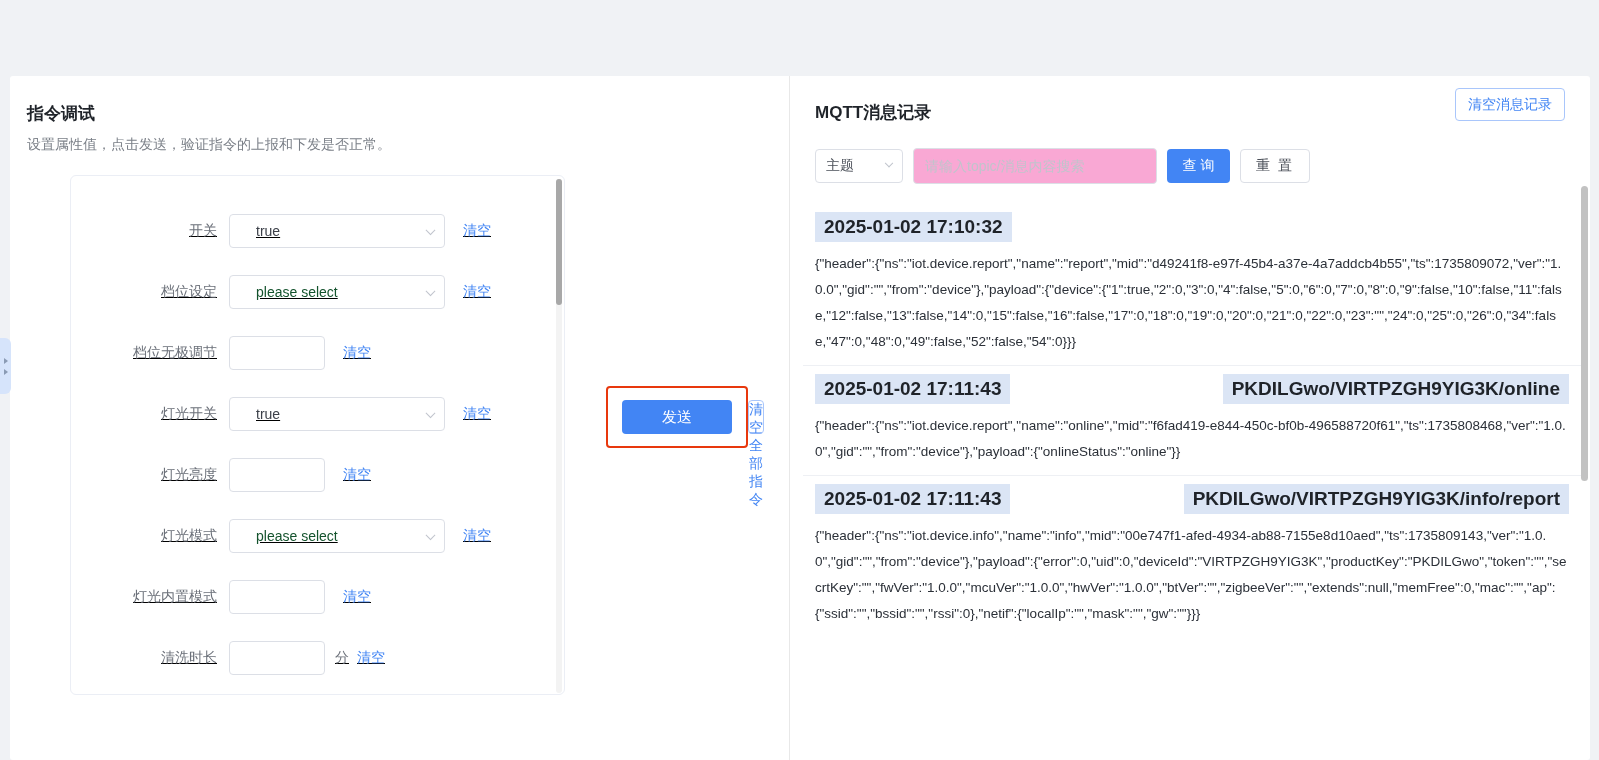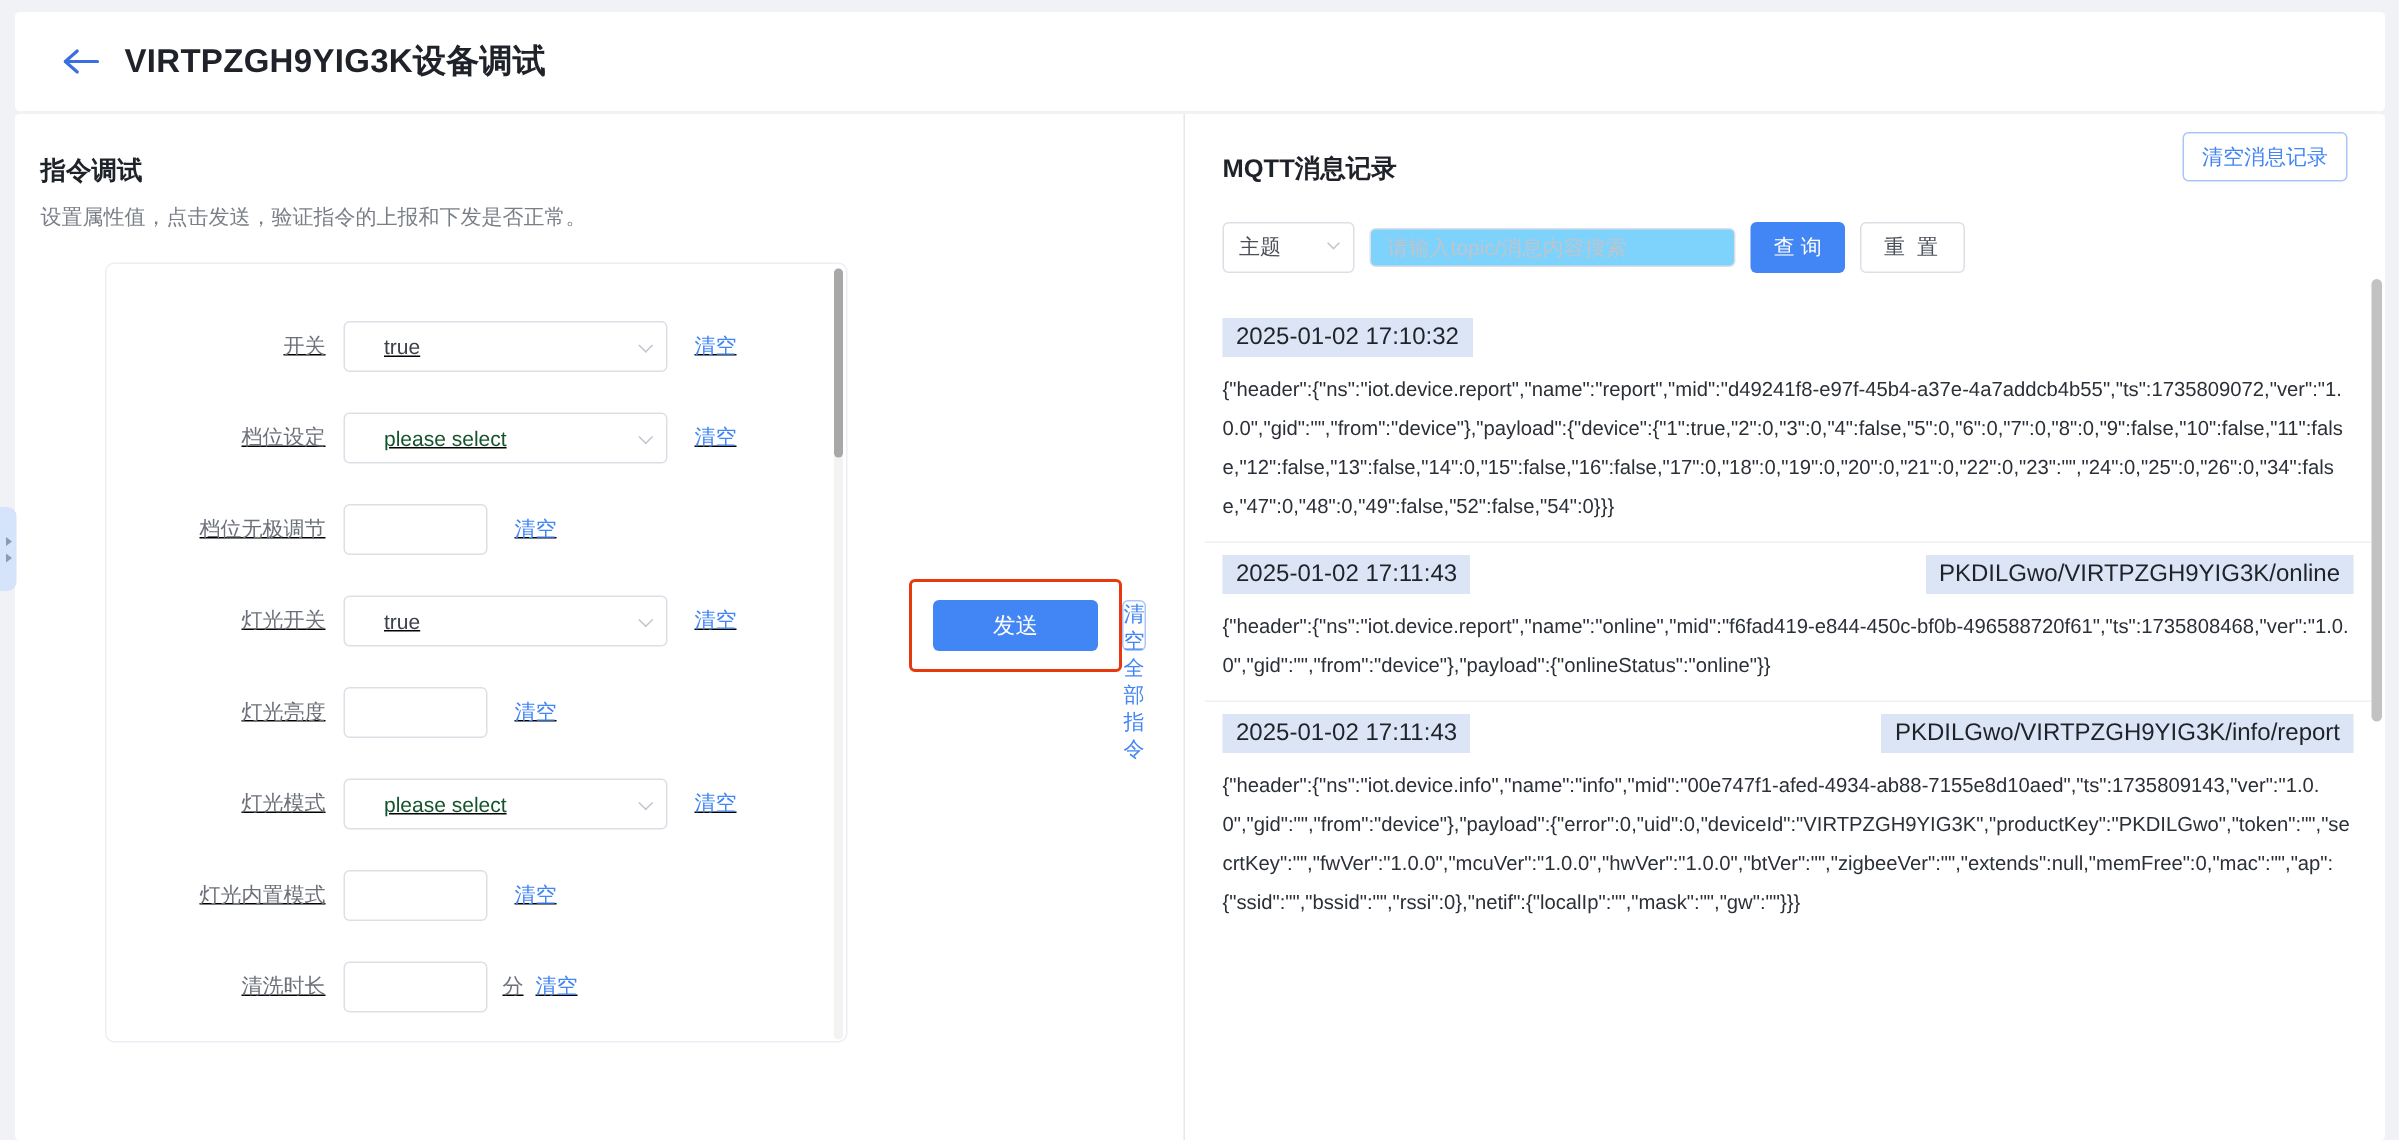--- a/index.html
+++ b/index.html
@@ -190,25 +190,25 @@
     font-size: 14px; color: #4a4f58;
     background: #fff;
   }
   .topic-select .caret {
     transform: rotate(45deg) translate(-2px,-2px);
     width: 6px; height: 6px;
     border-right: 1.5px solid #c0c4cc;
     border-bottom: 1.5px solid #c0c4cc;
   }
   .search-input {
-    width: 244px; height: 26px;
+    width: 244px; height: 36px;
     border: 1px solid #dcdfe6; border-radius: 4px;
     padding: 0 11px;
     font-size: 14px; color: #3c4049;
-    outline: none; background: #7dd3fc;
+    outline: none; background: #f9a8d4;
     font-family: inherit;
   }
   .search-input::placeholder { color: #c0c4cc; }
   .btn-query {
     width: 63px; height: 34px;
     background: #4285f4; color: #fff;
     border: none; border-radius: 4px;
     font-size: 14px; cursor: pointer;
     font-family: inherit;
   }
@@ -227,21 +227,21 @@
     overflow: hidden;
   }
   .log-item { padding: 8px 12px 10px 12px; }
   .log-item + .log-item { border-top: 1px solid #eef0f4; }
   .log-head {
     display: flex; justify-content: space-between; align-items: center;
     margin-bottom: 9px;
   }
   .log-time, .log-topic {
     background: #dbe5f5;
-    font-size: 16px; font-weight: normal; color: #1f2329;
+    font-size: 19px; font-weight: bold; color: #1f2329;
     padding: 4px 9px;
   }
   .log-body {
     font-size: 13.5px; color: #2b3038;
     line-height: 26px;
     word-break: break-all;
   }
 
   .page-scrollbar {
     position: absolute; right: 2px; top: 110px;
@@ -257,29 +257,20 @@
 </head>
 <body>
 
 <div class="app">
 
   <div class="edge-handle">
     <i></i>
     <i></i>
   </div>
 
-  <div class="header">
-    <div class="back-arrow">
-      <svg width="26" height="20" viewBox="0 0 26 20">
-        <path d="M10.5 3 L2.5 10 L10.5 17" fill="none" stroke="#3b6fe0" stroke-width="2.1" stroke-linecap="round" stroke-linejoin="round"></path>
-        <line x1="2.8" y1="10" x2="24" y2="10" stroke="#3b6fe0" stroke-width="2.1" stroke-linecap="round"></line>
-      </svg>
-    </div>
-    <div class="page-title">VIRTPZGH9YIG3K设备调试</div>
-  </div>
 
   <div class="body-wrap">
 
     <div class="left-pane">
       <div class="sec-title">指令调试</div>
       <div class="sec-sub">设置属性值，点击发送，验证指令的上报和下发是否正常。</div>
 
       <div class="form-card">
         <div class="form-rows" id="form-rows">
             <div class="frow">

